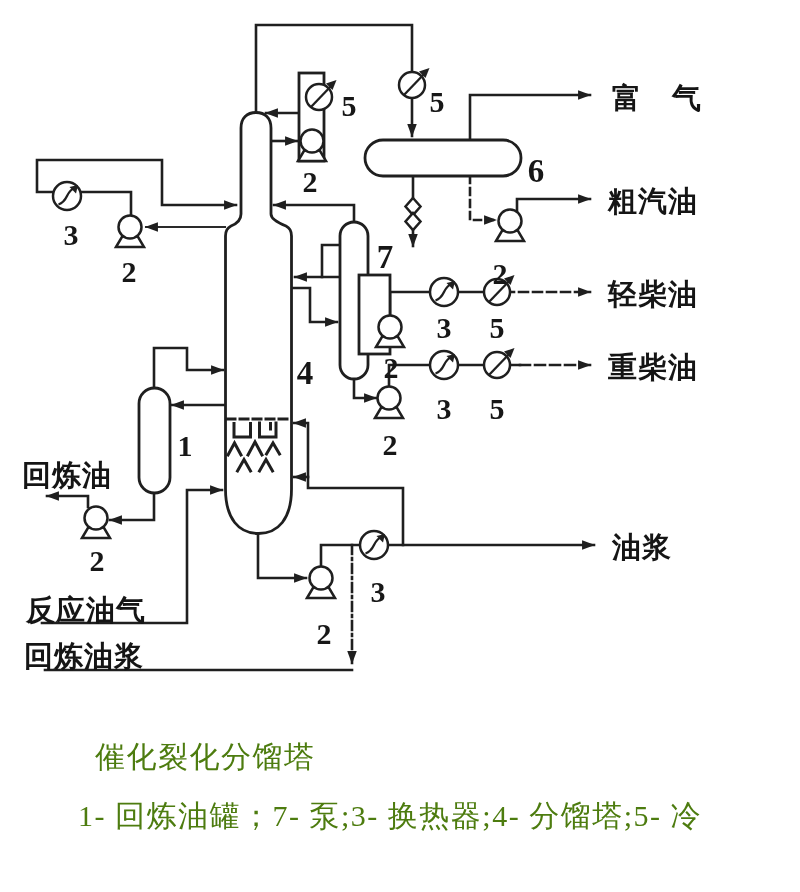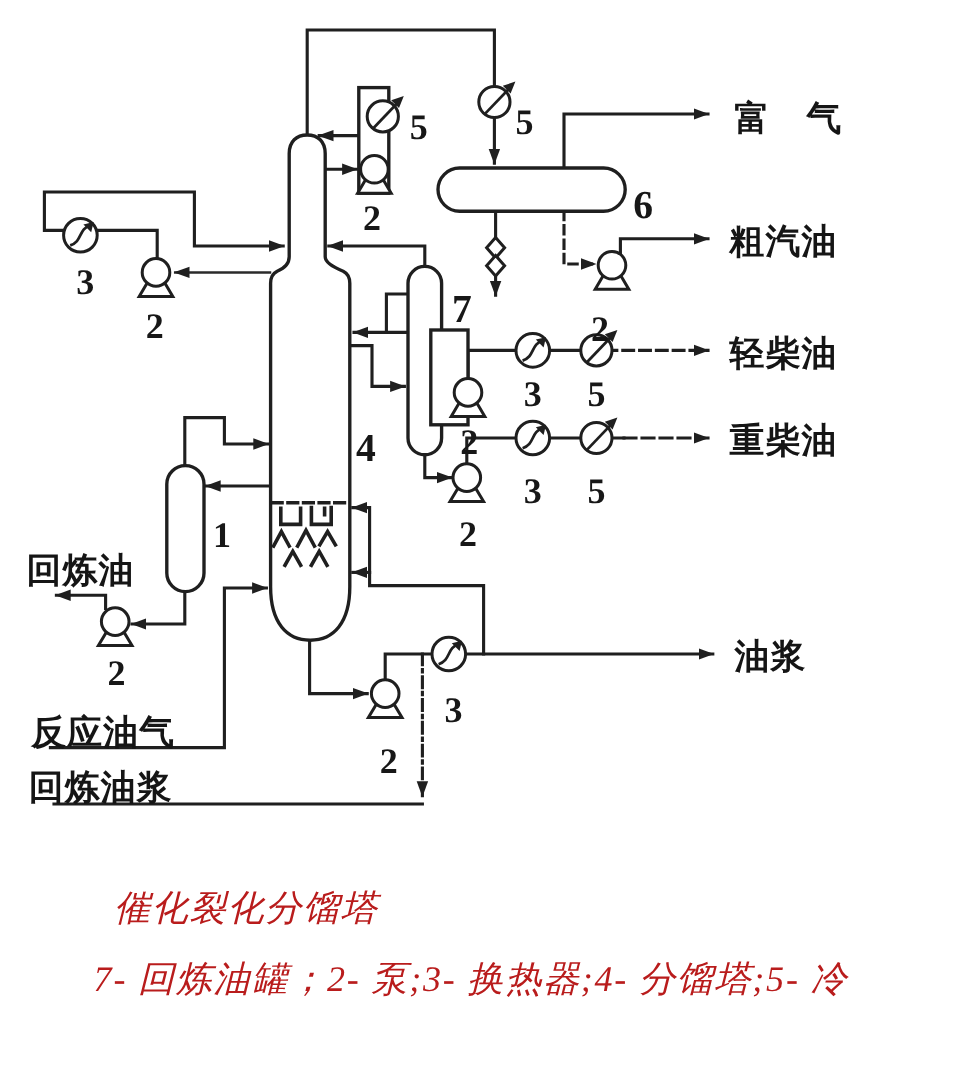--- a/index.html
+++ b/index.html
@@ -9,22 +9,22 @@
   .pline{fill:none;stroke:#1f1f1f;stroke-width:2.6;stroke-linecap:square;}
   .thinline{fill:none;stroke:#2a2a2a;stroke-width:2.1;stroke-linecap:square;}
   .vessel{fill:#fff;stroke:#1f1f1f;stroke-width:2.8;}
   .sym{fill:#fff;stroke:#1f1f1f;stroke-width:2.5;}
   .thin{fill:none;stroke:#1f1f1f;stroke-width:2.3;}
   .fillink{fill:#1f1f1f;stroke:none;}
   .internal{fill:none;stroke:#1f1f1f;stroke-width:3;stroke-linecap:square;}
   .numlabel{font-family:"Liberation Serif", serif;font-weight:bold;font-size:30px;fill:#171717;}
   .numlabel-big{font-family:"Liberation Serif", serif;font-weight:bold;font-size:33px;fill:#171717;}
   .stream{font-family:"Liberation Sans", sans-serif;font-weight:bold;font-size:29px;fill:#151515;letter-spacing:1px;}
-  .caption{position:absolute;font-family:"Liberation Serif", serif;font-size:30px;color:#b91c1c;
-           letter-spacing:1.5px;white-space:nowrap;font-style:italic;}
+  .caption{position:absolute;font-family:"Liberation Serif", serif;font-size:30px;color:#4d7c0f;
+           letter-spacing:1.5px;white-space:nowrap;}
 </style>
 </head>
 <body>
 
 <div class="canvas">
 
 <svg width="800" height="892" viewBox="0 0 800 892">
   <defs>
     <marker id="arr" viewBox="0 0 12 10" refX="11" refY="5" markerWidth="13" markerHeight="11" markerUnits="userSpaceOnUse" orient="auto-start-reverse">
       <path d="M0 0.6 L12 5 L0 9.4 Z" fill="#1f1f1f"></path>
@@ -174,15 +174,15 @@
     <text class="stream" x="608" y="304">轻柴油</text>
     <text class="stream" x="608" y="377">重柴油</text>
     <text class="stream" x="612" y="557">油浆</text>
     <text class="stream" x="22" y="485">回炼油</text>
     <text class="stream" x="26" y="620">反应油气</text>
     <text class="stream" x="24" y="666">回炼油浆</text>
   </g>
 </svg>
 
 <div class="caption" style="left:95px;top:737px;">催化裂化分馏塔</div>
-<div class="caption" style="left:78px;top:796px;">7- 回炼油罐；2- 泵;3- 换热器;4- 分馏塔;5- 冷</div>
+<div class="caption" style="left:78px;top:796px;">1- 回炼油罐；7- 泵;3- 换热器;4- 分馏塔;5- 冷</div>
 
 </div>
 
 </body></html>

